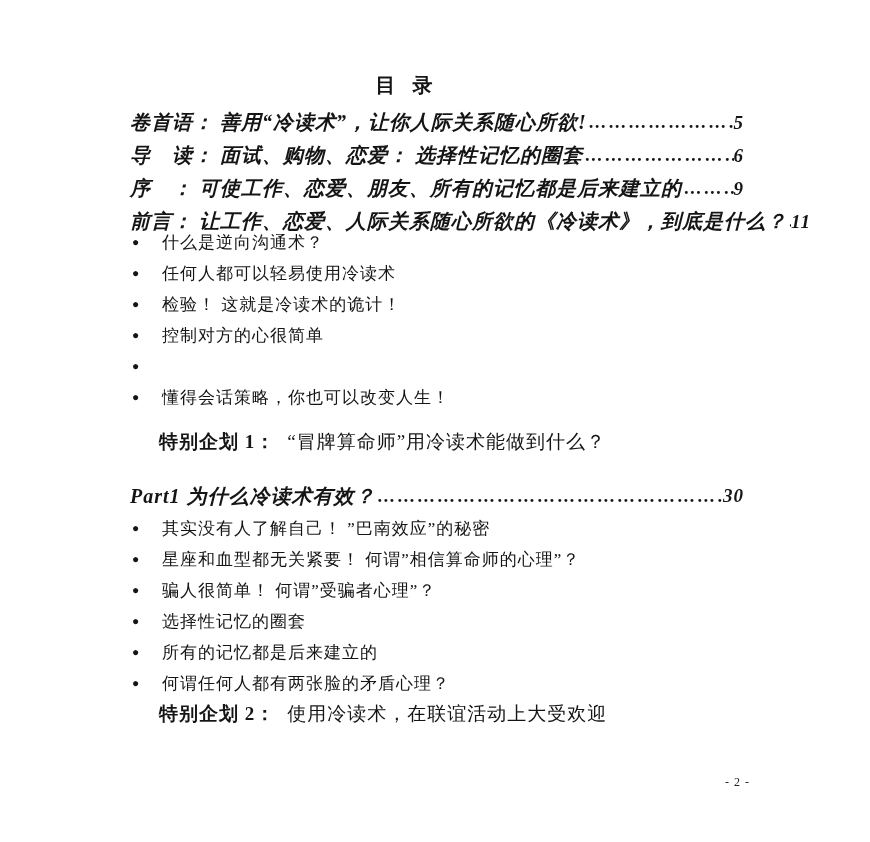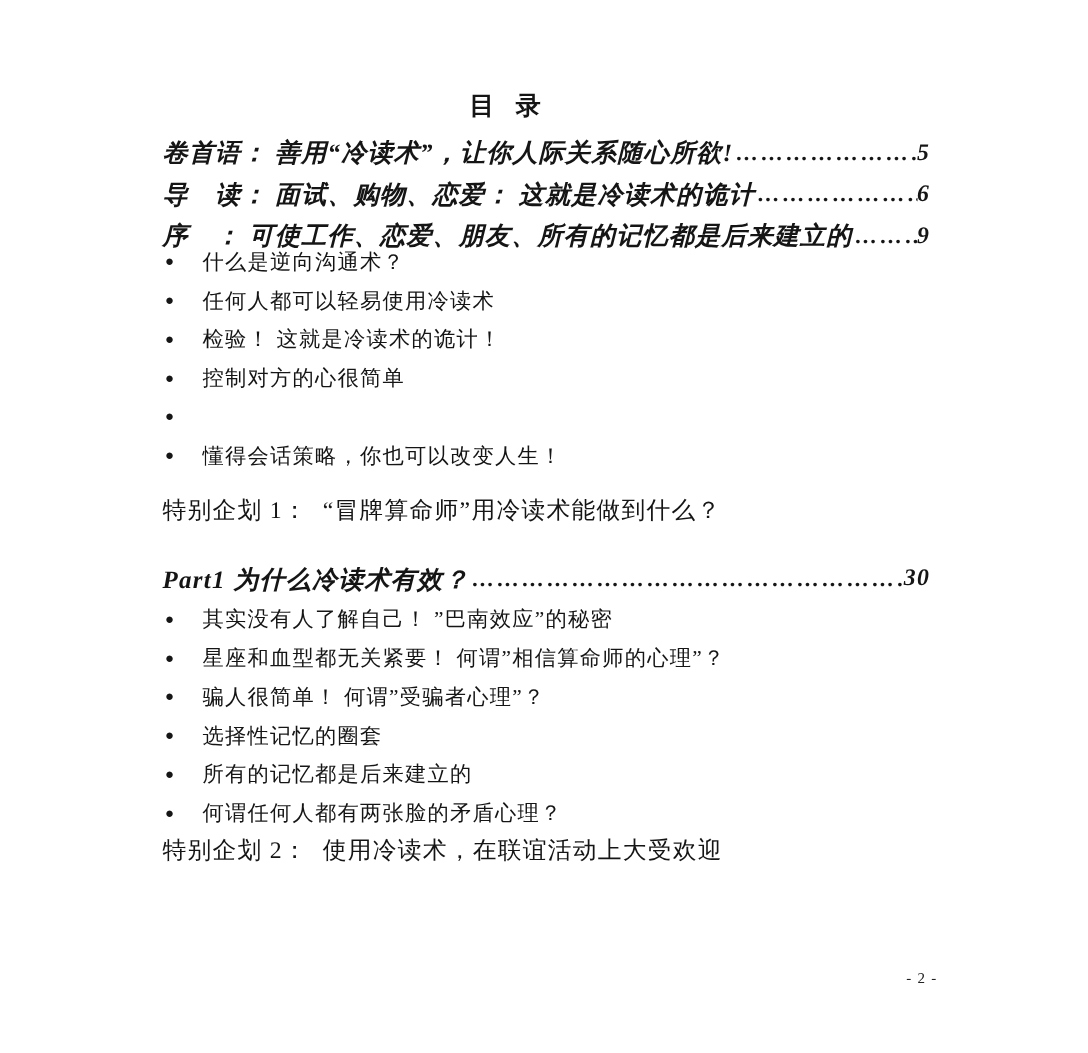--- a/index.html
+++ b/index.html
@@ -76,23 +76,24 @@
     display: flex;
     align-items: center;
     height: 20px;
     line-height: 20px;
     font-size: 19px;
     letter-spacing: 1px;
   }
   .section-line.one { margin-top: 19px; }
   .section-line.two { margin-top: 5px; }
   .section-label {
-    font-weight: normal;
+    font-weight: bold;
     margin-right: 12px;
     white-space: nowrap;
+    margin-left: 29px;
   }
   .part-line {
     margin-top: 32px;
     height: 24px;
   }
   .page-footer {
     position: absolute;
     top: 775px;
     right: 120px;
     font-size: 12px;
@@ -107,28 +108,33 @@
 
   <h1 class="doc-title">目 录</h1>
 
   <div class="toc">
     <div class="toc-line">
       <span class="toc-label">卷首语： 善用“冷读术”，让你人际关系随心所欲!</span>
       <span class="leader">……………………………………………………………………………………………………………………</span>
       <span class="toc-num">5</span>
     </div>
     <div class="toc-line">
-      <span class="toc-label">导　读： 面试、购物、恋爱： 这就是冷读术的诡计</span>
+      <span class="toc-label">导　读： 面试、购物、恋爱： 选择性记忆的圈套</span>
       <span class="leader">……………………………………………………………………………………………………………………</span>
       <span class="toc-num">6</span>
     </div>
     <div class="toc-line">
       <span class="toc-label">序　： 可使工作、恋爱、朋友、所有的记忆都是后来建立的</span>
       <span class="leader">……………………………………………………………………………………………………………………</span>
       <span class="toc-num">9</span>
+    </div>
+    <div class="toc-line">
+      <span class="toc-label">前言： 让工作、恋爱、人际关系随心所欲的《冷读术》，到底是什么？</span>
+      <span class="leader">……………………………………………………………………………………………………………………</span>
+      <span class="toc-num">11</span>
     </div>
   </div>
 
   <div class="bullet-list first">
     <div class="bullet-row">
       <span class="bullet-marker">●</span>
       <span class="bullet-text">什么是逆向沟通术？</span>
     </div>
     <div class="bullet-row">
       <span class="bullet-marker">●</span>

